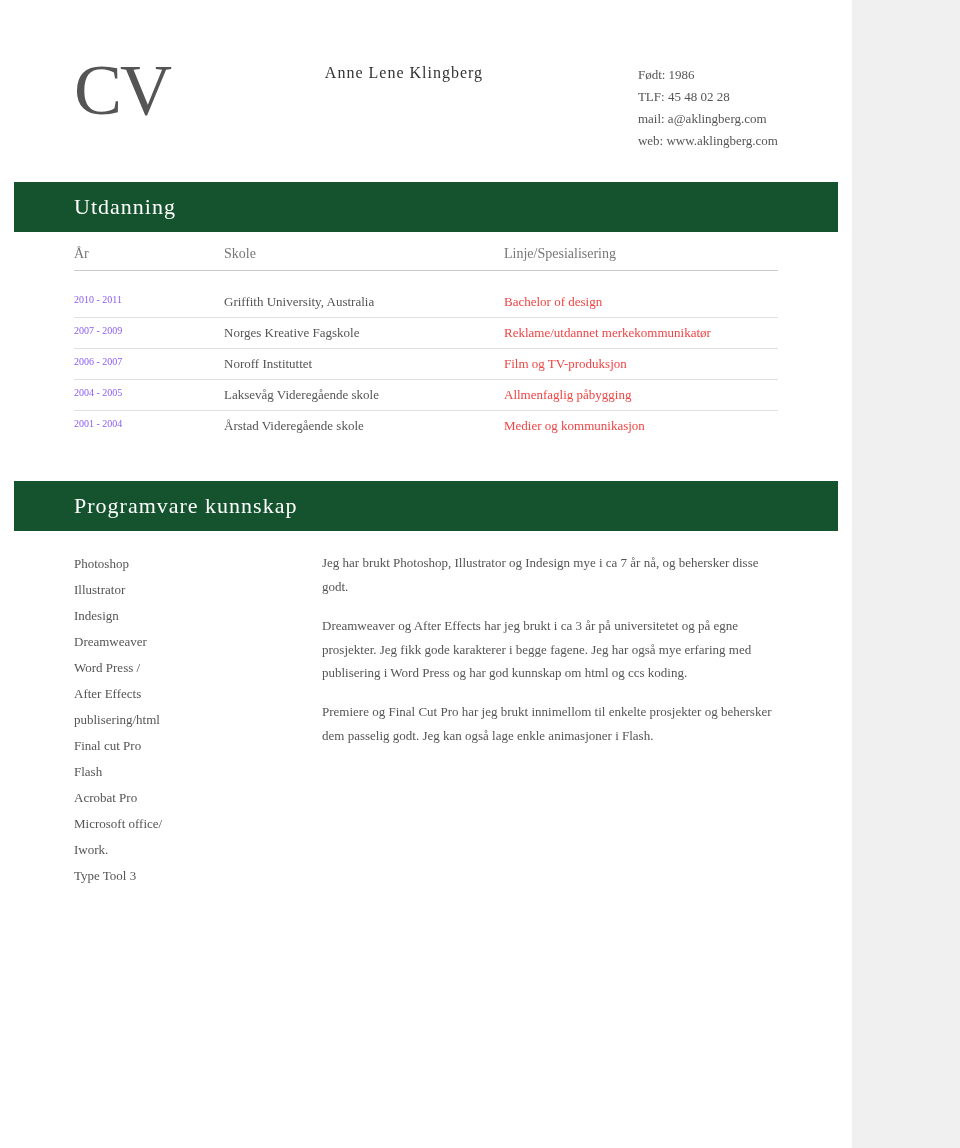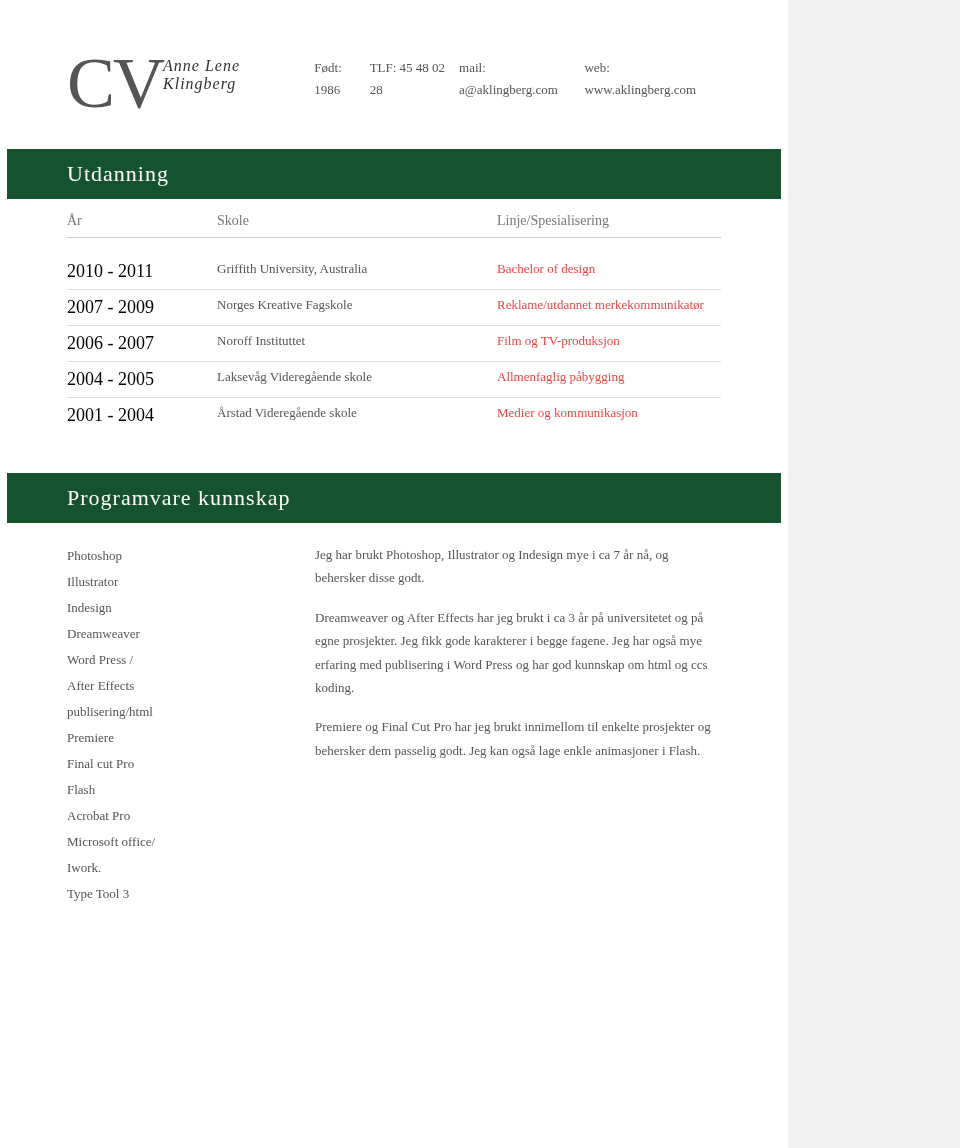--- a/index.html
+++ b/index.html
@@ -12,23 +12,23 @@
       background: #f0f0f0;
       font-family: 'Georgia', serif;
       font-size: 14px;
       color: #333;
       width: 960px;
       min-height: 1148px;
     }
 
     .page {
       background: #ffffff;
-      width: 788px;
+      width: 852px;
       min-height: 1148px;
-      padding: 7px;
+      padding: 14px;
       position: relative;
     }
 
     
     .header {
       display: flex;
       justify-content: space-between;
       align-items: flex-start;
       padding: 40px 60px 30px 60px;
     }
@@ -40,34 +40,33 @@
       font-weight: normal;
       letter-spacing: -2px;
       line-height: 1;
     }
 
     .header-center {
       display: flex;
       flex-direction: column;
       align-items: center;
       padding-top: 10px;
-      font-style: italic;
     }
 
     .header-name {
       font-size: 16px;
       font-family: 'Georgia', serif;
       color: #333;
       font-weight: normal;
       letter-spacing: 1px;
     }
 
     .header-right {
       display: flex;
-      flex-direction: row;
+      flex-direction: column;
       align-items: flex-start;
       padding-top: 10px;
       font-size: 13px;
       color: #555;
       line-height: 1.7;
     }
 
     
     .section-header {
       background: #14532d;
@@ -91,22 +90,22 @@
     .education-columns {
       display: flex;
       border-bottom: 1px solid #ccc;
       padding: 14px 0 8px 0;
       margin-bottom: 16px;
     }
 
     .col-year {
       width: 150px;
       flex-shrink: 0;
-      font-size: 18px;
-      color: #000000;
+      font-size: 10px;
+      color: #8b5cf6;
     }
 
     .col-school {
       width: 280px;
       flex-shrink: 0;
       font-size: 13px;
       color: #555;
     }
 
     .col-linje {
@@ -239,21 +238,20 @@
   <div class="software-section">
     <div class="software-content">
       <div class="software-list" id="software-list">
           <div class="software-list-item">Photoshop</div>
           <div class="software-list-item">Illustrator</div>
           <div class="software-list-item">Indesign</div>
           <div class="software-list-item">Dreamweaver</div>
           <div class="software-list-item">Word Press /</div>
           <div class="software-list-item">After Effects</div>
           <div class="software-list-item">publisering/html</div>
-          <div class="software-list-item">Premiere</div>
           <div class="software-list-item">Final cut Pro</div>
           <div class="software-list-item">Flash</div>
           <div class="software-list-item">Acrobat Pro</div>
           <div class="software-list-item">Microsoft office/</div>
           <div class="software-list-item">Iwork.</div>
           <div class="software-list-item">Type Tool 3</div>
         </div>
       <div class="software-description" id="software-description">
           <p>Jeg har brukt Photoshop, Illustrator og Indesign mye i ca 7 år nå, og behersker disse godt.</p>
           <p>Dreamweaver og After Effects har jeg brukt i ca 3 år på universitetet og på egne prosjekter. Jeg fikk gode karakterer i begge fagene. Jeg har også mye erfaring med publisering i Word Press og har god kunnskap om html og ccs koding.</p>

